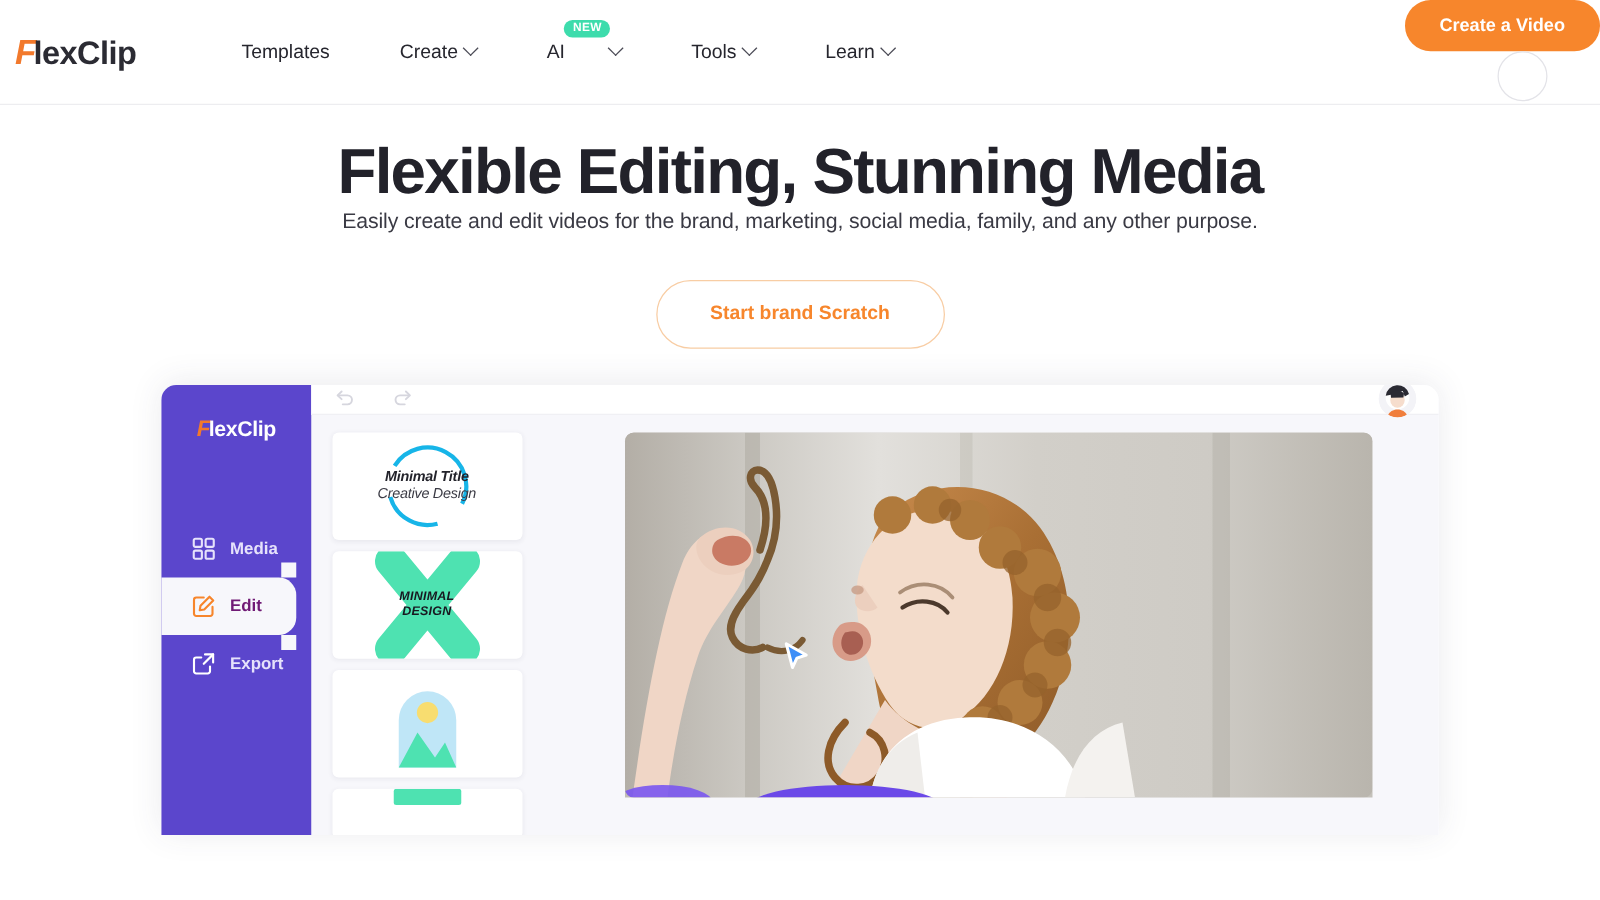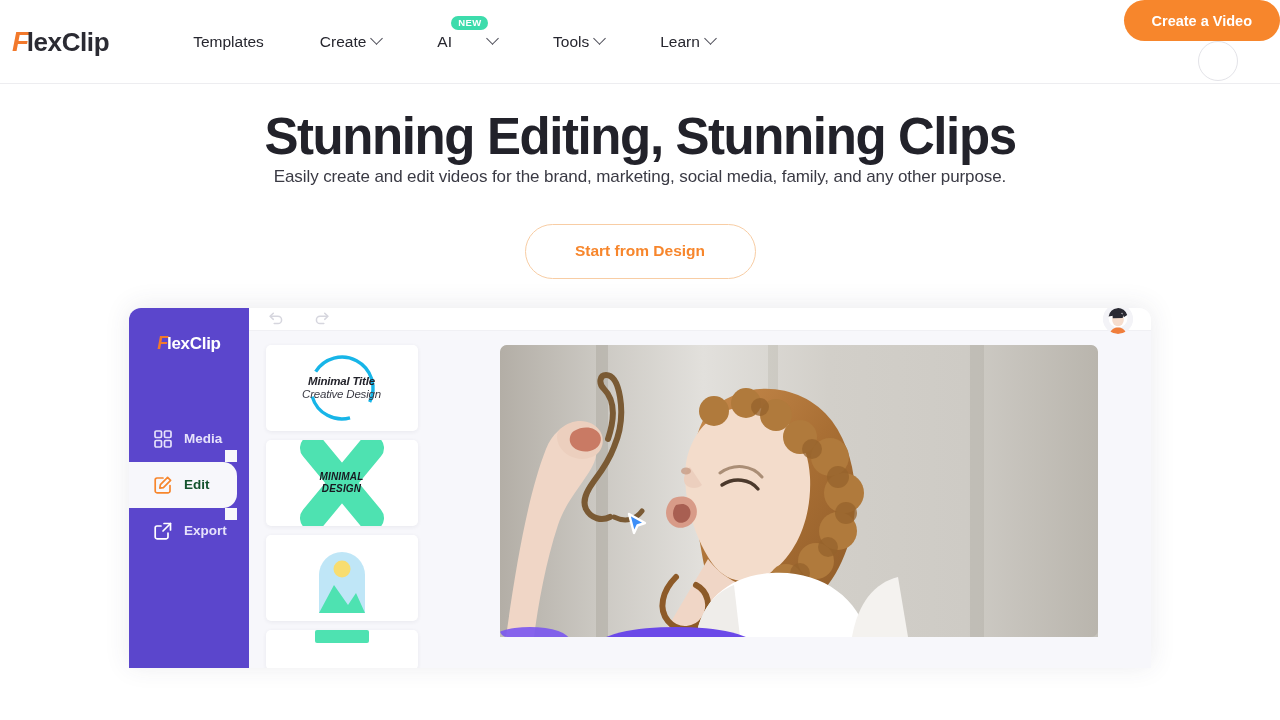--- a/index.html
+++ b/index.html
@@ -181,21 +181,21 @@
     height: 46px;
     padding-left: 24px;
     color: #e6e2fb;
     font-size: 13.5px;
     font-weight: 600;
     position: relative;
     cursor: pointer;
   }
   .mk-item.active {
     background: #f7f7fb;
-    color: #14532d;
+    color: #701a75;
     border-radius: 0 14px 14px 0;
     width: 108px;
   }
   .mk-item.active::before,
   .mk-item.active::after {
     content: ""; position: absolute; right: 0;
     width: 12px; height: 12px; background: #f7f7fb;
   }
   .mk-item.active::before { top: -12px; }
   .mk-item.active::after { bottom: -12px; }
@@ -294,24 +294,24 @@
 
   </nav>
 
   <div class="header-right">
     <button class="cta-header">Create a Video</button>
     <div class="avatar-ring"></div>
   </div>
 </div>
 
 <section class="hero">
-  <h1>Stunning Editing, Stunning Clips</h1>
+  <h1>Flexible Editing, Stunning Media</h1>
   <p>Easily create and edit videos for the brand, marketing, social media, family, and any other purpose.</p>
   <div class="cta-row">
-    <button class="btn-secondary">Start from Design</button>
+    <button class="btn-secondary">Start brand Scratch</button>
   </div>
 </section>
 
 <section class="mockup">
 
   <aside class="mk-sidebar">
     <div class="mk-logo">
       <span class="lf">F</span>
       <span class="lr">lexClip</span>
     </div>

